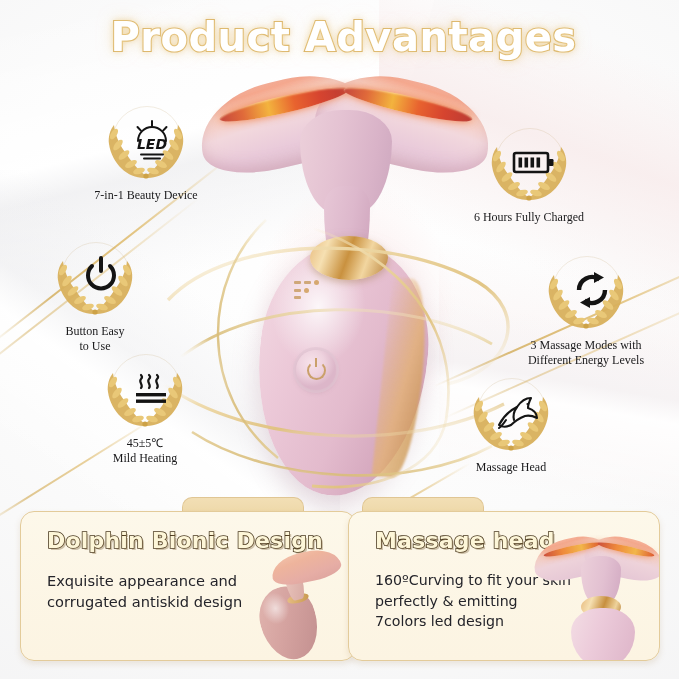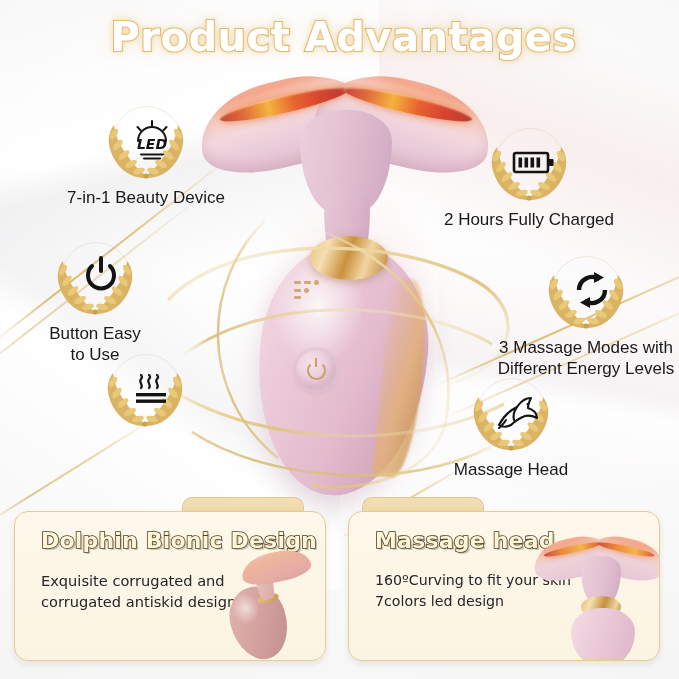--- a/index.html
+++ b/index.html
@@ -214,22 +214,22 @@
     border: 1px solid rgba(196,170,120,.22);
   }
   .badge-glyph {
     position: absolute;
     left: 12px; right: 0; top: 10px;
     height: 52px;
     display: flex; align-items: center; justify-content: center;
     color: #1a1a1a;
   }
   .feature-text {
-    font-family: Liberation Sans, sans-serif;
-    font-size: 17px;
+    font-family: Liberation Serif, serif;
+    font-size: 12px;
     line-height: 1.22;
     color: #19191b;
     font-weight: 500;
   }
   .f-led    { left: 41px;  top: 104px; }
   .f-batt   { left: 424px; top: 126px; }
   .f-button { left: -10px; top: 240px; }
   .f-modes  { left: 481px; top: 254px; }
   .f-heat   { left: 40px;  top: 352px; }
   .f-dolphin{ left: 406px; top: 376px; }
@@ -239,21 +239,21 @@
     position: absolute;
     width: 310px;
     height: 148px;
     top: 511px;
     background: linear-gradient(180deg, #fdf8ea 0%, #fcf4e2 100%);
     border: 1.5px solid #e3cb9a;
     border-radius: 14px;
     box-shadow: 0 3px 6px rgba(170,140,90,.18);
     overflow: hidden;
   }
-  .card-left  { left: 14px; }
+  .card-left  { left: 20px; padding-left: 24px; }
   .card-right { left: 348px; }
   .card-tab {
     position: absolute;
     top: 497px;
     width: 120px;
     height: 22px;
     background: linear-gradient(180deg, #f2dfb5 0%, #ecd5a4 100%);
     border: 1.5px solid #e0c694;
     border-bottom: none;
     border-radius: 10px 10px 0 0;
@@ -511,21 +511,21 @@
           <g fill="#141414">
             <rect x="6.5" y="10.5" width="3.6" height="10"></rect>
             <rect x="12.5" y="10.5" width="3.6" height="10"></rect>
             <rect x="18.5" y="10.5" width="3.6" height="10"></rect>
             <rect x="24.5" y="10.5" width="3.6" height="10"></rect>
           </g>
         </svg>
       </div>
     </div>
     <div class="feature-text">
-      <div>2 Hours Fully Charged</div>
+      <div>6 Hours Fully Charged</div>
     </div>
   </div>
 
   <div class="feature f-button">
     <div class="badge">
       <div class="badge-ring"></div>
       <svg width="96" height="82" viewBox="0 0 96 82" style="position:absolute;left:0;top:0">
         <g fill="#d8b05c">
           <path d="M46 74 C 30 74, 14 60, 11 40 C 10 33, 12 26, 16 21 C 17 30, 21 40, 27 48 C 33 57, 40 66, 47 71 Z" opacity=".95"></path>
           <path d="M50 74 C 66 74, 82 60, 85 40 C 86 33, 84 26, 80 21 C 79 30, 75 40, 69 48 C 63 57, 56 66, 49 71 Z" opacity=".95"></path>
@@ -621,20 +621,24 @@
           <g fill="none" stroke="#141414" stroke-width="2.2" stroke-linecap="round">
             <path d="M12 20 c3 -3, -3 -6, 0 -9 c2 -2, 1 -3, 0 -4"></path>
             <path d="M20 20 c3 -3, -3 -6, 0 -9 c2 -2, 1 -3, 0 -4"></path>
             <path d="M28 20 c3 -3, -3 -6, 0 -9 c2 -2, 1 -3, 0 -4"></path>
           </g>
           <rect x="7" y="25" width="30" height="3.4" fill="#141414"></rect>
           <rect x="7" y="31.5" width="30" height="3.4" fill="#141414"></rect>
         </svg>
       </div>
     </div>
+    <div class="feature-text">
+      <div>45±5℃</div>
+      <div>Mild Heating</div>
+    </div>
   </div>
 
   <div class="feature f-dolphin">
     <div class="badge">
       <div class="badge-ring"></div>
       <svg width="96" height="82" viewBox="0 0 96 82" style="position:absolute;left:0;top:0">
         <g fill="#d8b05c">
           <path d="M46 74 C 30 74, 14 60, 11 40 C 10 33, 12 26, 16 21 C 17 30, 21 40, 27 48 C 33 57, 40 66, 47 71 Z" opacity=".95"></path>
           <path d="M50 74 C 66 74, 82 60, 85 40 C 86 33, 84 26, 80 21 C 79 30, 75 40, 69 48 C 63 57, 56 66, 49 71 Z" opacity=".95"></path>
         </g>
@@ -667,35 +671,36 @@
       <div>Massage Head</div>
     </div>
   </div>
 
   <div class="card-tab tab-left"></div>
   <div class="card-tab tab-right"></div>
 
   <div class="card card-left">
     <div class="card-title">Dolphin Bionic Design</div>
     <div class="card-body">
-      <div>Exquisite corrugated and</div>
+      <div>Exquisite appearance and</div>
       <div>corrugated antiskid design</div>
     </div>
     <div class="mini-dolphin">
       <div class="md-body"></div>
       <div class="md-ring"></div>
       <div class="md-neck"></div>
       <div class="md-head"></div>
     </div>
   </div>
 
   <div class="card card-right">
     <div class="card-title">Massage head</div>
     <div class="card-body">
       <div>160ºCurving to fit your skin</div>
+      <div>perfectly &amp; emitting</div>
       <div>7colors led design</div>
     </div>
     <div class="mini-head">
       <div class="mh-wing mh-wing-l"></div>
       <div class="mh-wing mh-wing-r"></div>
       <div class="mh-center"></div>
       <div class="mh-groove mh-groove-l"></div>
       <div class="mh-groove mh-groove-r"></div>
       <div class="mh-ring"></div>
       <div class="mh-body"></div>

